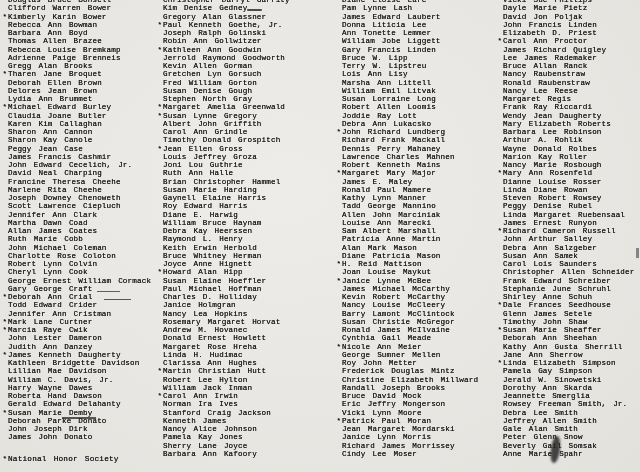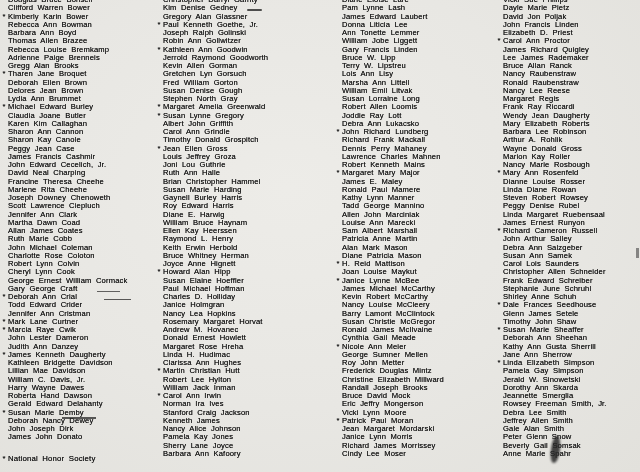--- a/index.html
+++ b/index.html
@@ -9,21 +9,21 @@
     height: 472px;
     overflow: hidden;
     background: #e6e5e1;
   }
   .page {
     position: relative;
     width: 640px;
     height: 472px;
     background:
       radial-gradient(ellipse at 45% 40%, #edecE8 0%, #e8e7e3 55%, #e2e1dc 100%);
-    font-family: Liberation Sans, sans-serif;
+    font-family: Liberation Mono, monospace;
     color: #1c1c1c;
     -webkit-font-smoothing: none;
   }
   .col {
     position: absolute;
     top: -4px;
     white-space: nowrap;
   }
   .col-0 { left: 8px; }
   .col-1 { left: 163px; }
@@ -116,21 +116,21 @@
       <div class="line">John Lester Dameron</div>
       <div class="line">Judith Ann Danzey</div>
       <div class="line"><span class="star">*</span>James Kenneth Daugherty</div>
       <div class="line">Kathleen Bridgette Davidson</div>
       <div class="line">Lillian Mae Davidson</div>
       <div class="line">William C. Davis, Jr.</div>
       <div class="line">Harry Wayne Dawes</div>
       <div class="line">Roberta Hand Dawson</div>
       <div class="line">Gerald Edward Delahanty</div>
       <div class="line"><span class="star">*</span>Susan Marie Demby</div>
-      <div class="line">Deborah Nancy Dewey</div>
+      <div class="line">Deborah Parke Donato</div>
       <div class="line">John Joseph Dirk</div>
       <div class="line">James John Donato</div>
     </div>
   <div class="col col-1">
       <div class="line">Christopher Darryl Garrity</div>
       <div class="line">Kim Denise Gedney</div>
       <div class="line">Gregory Alan Glassner</div>
       <div class="line"><span class="star">*</span>Paul Kenneth Goethe, Jr.</div>
       <div class="line">Joseph Ralph Golinski</div>
       <div class="line">Robin Ann Gollwitzer</div>
@@ -145,25 +145,25 @@
       <div class="line"><span class="star">*</span>Susan Lynne Gregory</div>
       <div class="line">Albert John Griffith</div>
       <div class="line">Carol Ann Grindle</div>
       <div class="line">Timothy Donald Grospitch</div>
       <div class="line"><span class="star">*</span>Jean Ellen Gross</div>
       <div class="line">Louis Jeffrey Groza</div>
       <div class="line">Joni Lou Guthrie</div>
       <div class="line">Ruth Ann Halle</div>
       <div class="line">Brian Christopher Hammel</div>
       <div class="line">Susan Marie Harding</div>
-      <div class="line">Gaynell Burley Harris</div>
+      <div class="line">Gaynell Elaine Harris</div>
       <div class="line">Roy Edward Harris</div>
       <div class="line">Diane E. Harwig</div>
       <div class="line">William Bruce Haynam</div>
-      <div class="line">Ellen Kay Heerssen</div>
+      <div class="line">Debra Kay Heerssen</div>
       <div class="line">Raymond L. Henry</div>
       <div class="line">Keith Erwin Herbold</div>
       <div class="line">Bruce Whitney Herman</div>
       <div class="line">Joyce Anne Hignett</div>
       <div class="line"><span class="star">*</span>Howard Alan Hipp</div>
       <div class="line">Susan Elaine Hoeffler</div>
       <div class="line">Paul Michael Hoffman</div>
       <div class="line">Charles D. Holliday</div>
       <div class="line">Janice Holmgran</div>
       <div class="line">Nancy Lea Hopkins</div>
@@ -255,21 +255,21 @@
       <div class="line">Bruce Allan Ranck</div>
       <div class="line">Nancy Raubenstraw</div>
       <div class="line">Ronald Raubenstraw</div>
       <div class="line">Nancy Lee Reese</div>
       <div class="line">Margaret Regis</div>
       <div class="line">Frank Ray Riccardi</div>
       <div class="line">Wendy Jean Daugherty</div>
       <div class="line">Mary Elizabeth Roberts</div>
       <div class="line">Barbara Lee Robinson</div>
       <div class="line">Arthur A. Rohlik</div>
-      <div class="line">Wayne Donald Gross</div>
+      <div class="line">Wayne Donald Rolbes</div>
       <div class="line">Marion Kay Roller</div>
       <div class="line">Nancy Marie Rosbough</div>
       <div class="line"><span class="star">*</span>Mary Ann Rosenfeld</div>
       <div class="line">Dianne Louise Rosser</div>
       <div class="line">Linda Diane Rowan</div>
       <div class="line">Steven Robert Rowsey</div>
       <div class="line">Peggy Denise Rubel</div>
       <div class="line">Linda Margaret Ruebensaal</div>
       <div class="line">James Ernest Runyon</div>
       <div class="line"><span class="star">*</span>Richard Cameron Russell</div>

